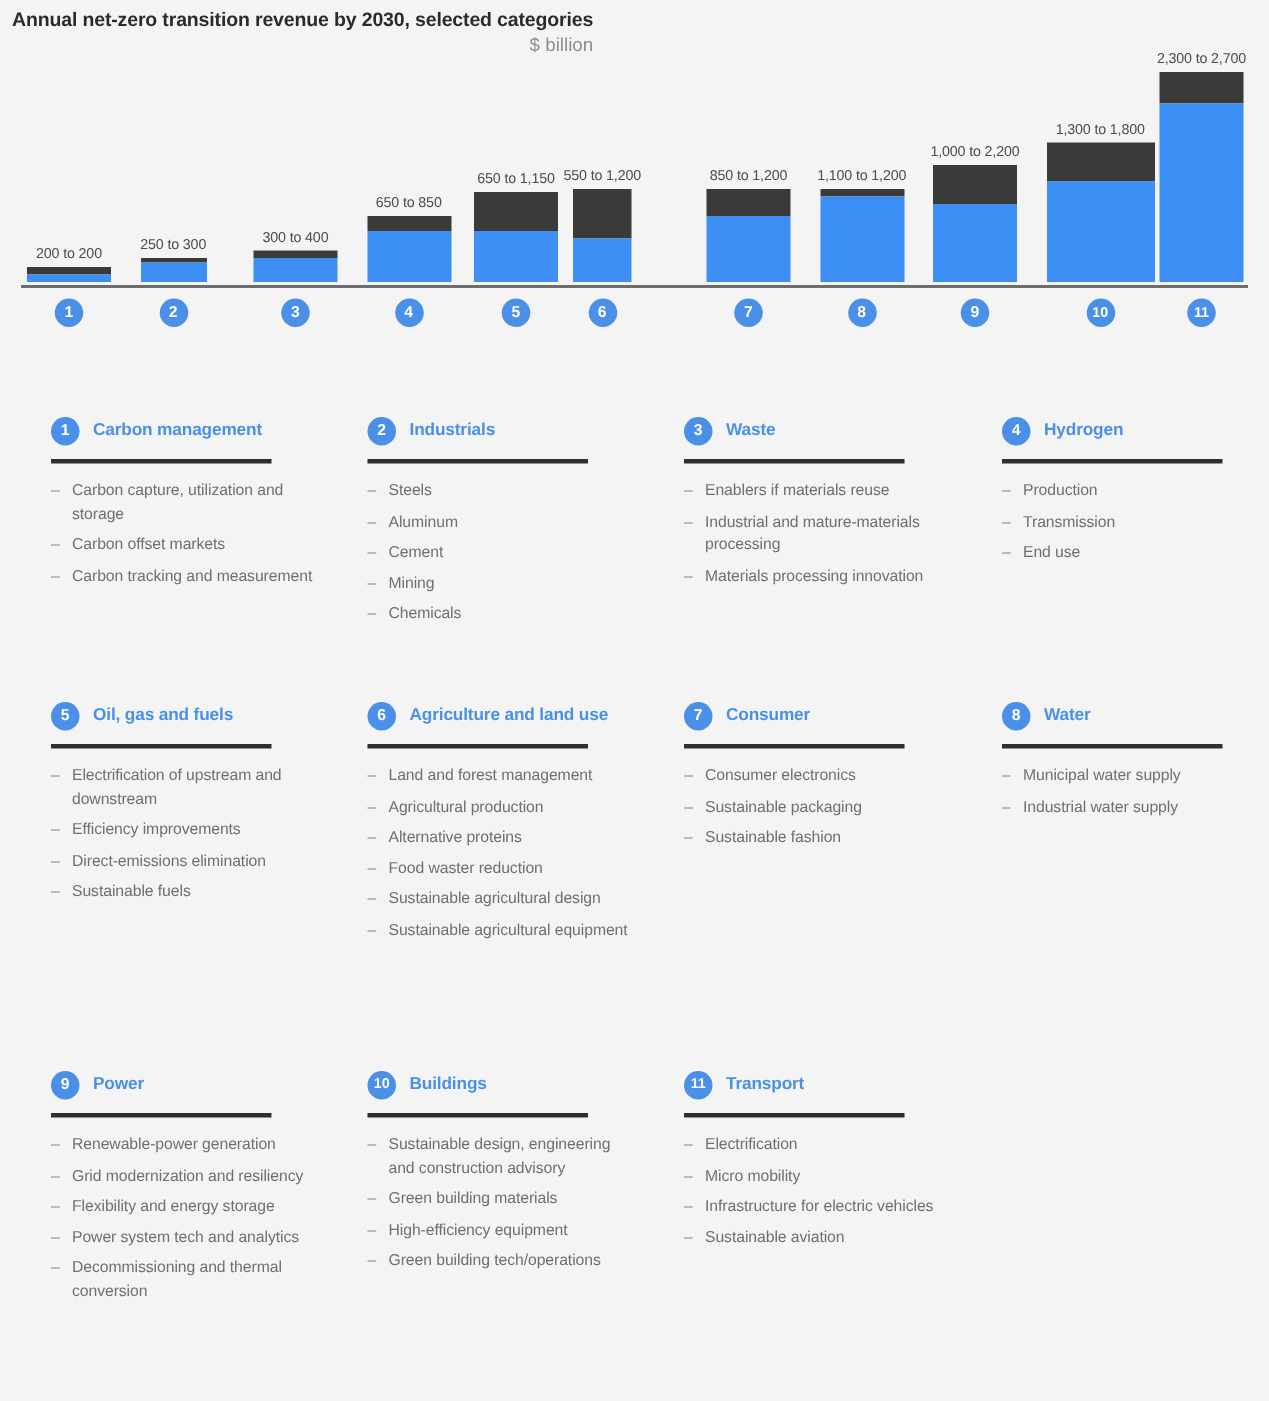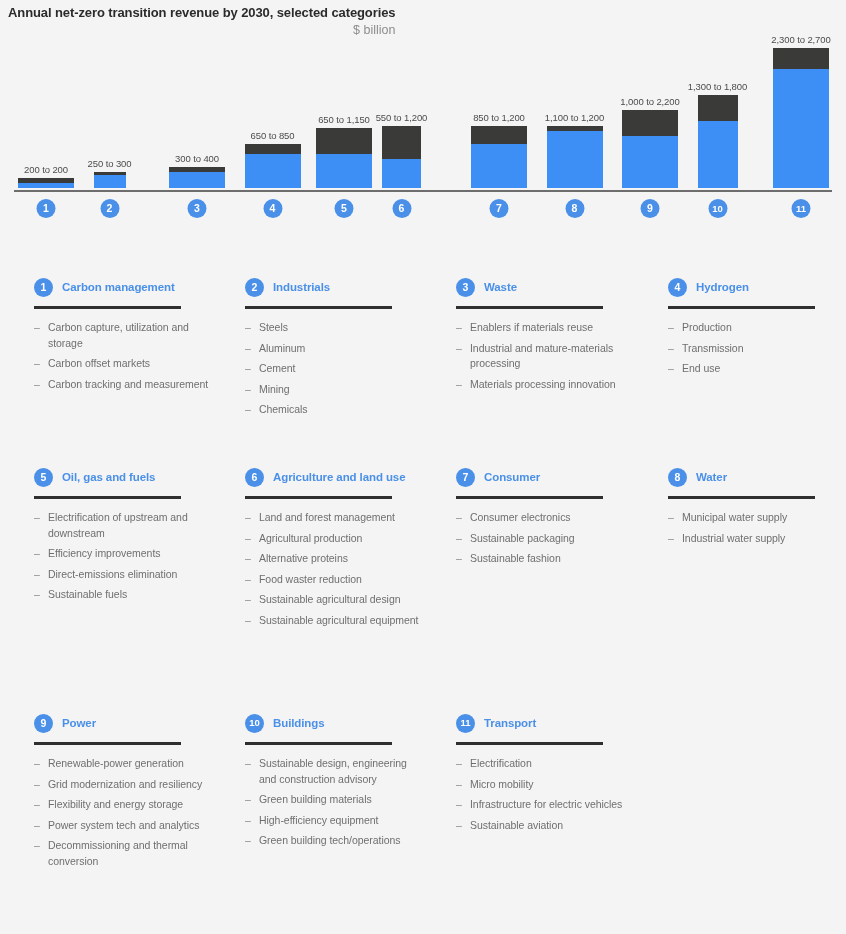--- a/index.html
+++ b/index.html
@@ -85,21 +85,21 @@
     <div id="baseline"></div>
     <div id="bars">
         <div class="bar-group" style="left: 18px; width: 56px;">
           <div class="bar-stack">
             <div class="bar-label">200 to 200</div>
             <div class="seg-dark" style="height: 5.18519px;"></div>
             <div class="seg-blue" style="height: 5.18519px;"></div>
             <div class="bar-index"><span class="badge">1</span></div>
           </div>
         </div>
-        <div class="bar-group" style="left: 93.5px; width: 32px;">
+        <div class="bar-group" style="left: 93.5px; width: 44px;">
           <div class="bar-stack">
             <div class="bar-label">250 to 300</div>
             <div class="seg-dark" style="height: 2.59259px;"></div>
             <div class="seg-blue" style="height: 12.963px;"></div>
             <div class="bar-index"><span class="badge">2</span></div>
           </div>
         </div>
         <div class="bar-group" style="left: 169px; width: 56px;">
           <div class="bar-stack">
             <div class="bar-label">300 to 400</div>
@@ -149,21 +149,21 @@
           </div>
         </div>
         <div class="bar-group" style="left: 622px; width: 56px;">
           <div class="bar-stack">
             <div class="bar-label">1,000 to 2,200</div>
             <div class="seg-dark" style="height: 25.9259px;"></div>
             <div class="seg-blue" style="height: 51.8519px;"></div>
             <div class="bar-index"><span class="badge">9</span></div>
           </div>
         </div>
-        <div class="bar-group" style="left: 697.5px; width: 40px;">
+        <div class="bar-group" style="left: 697.5px; width: 72px;">
           <div class="bar-stack">
             <div class="bar-label">1,300 to 1,800</div>
             <div class="seg-dark" style="height: 25.9259px;"></div>
             <div class="seg-blue" style="height: 67.4074px;"></div>
             <div class="bar-index"><span class="badge wide">10</span></div>
           </div>
         </div>
         <div class="bar-group" style="left: 773px; width: 56px;">
           <div class="bar-stack">
             <div class="bar-label">2,300 to 2,700</div>

